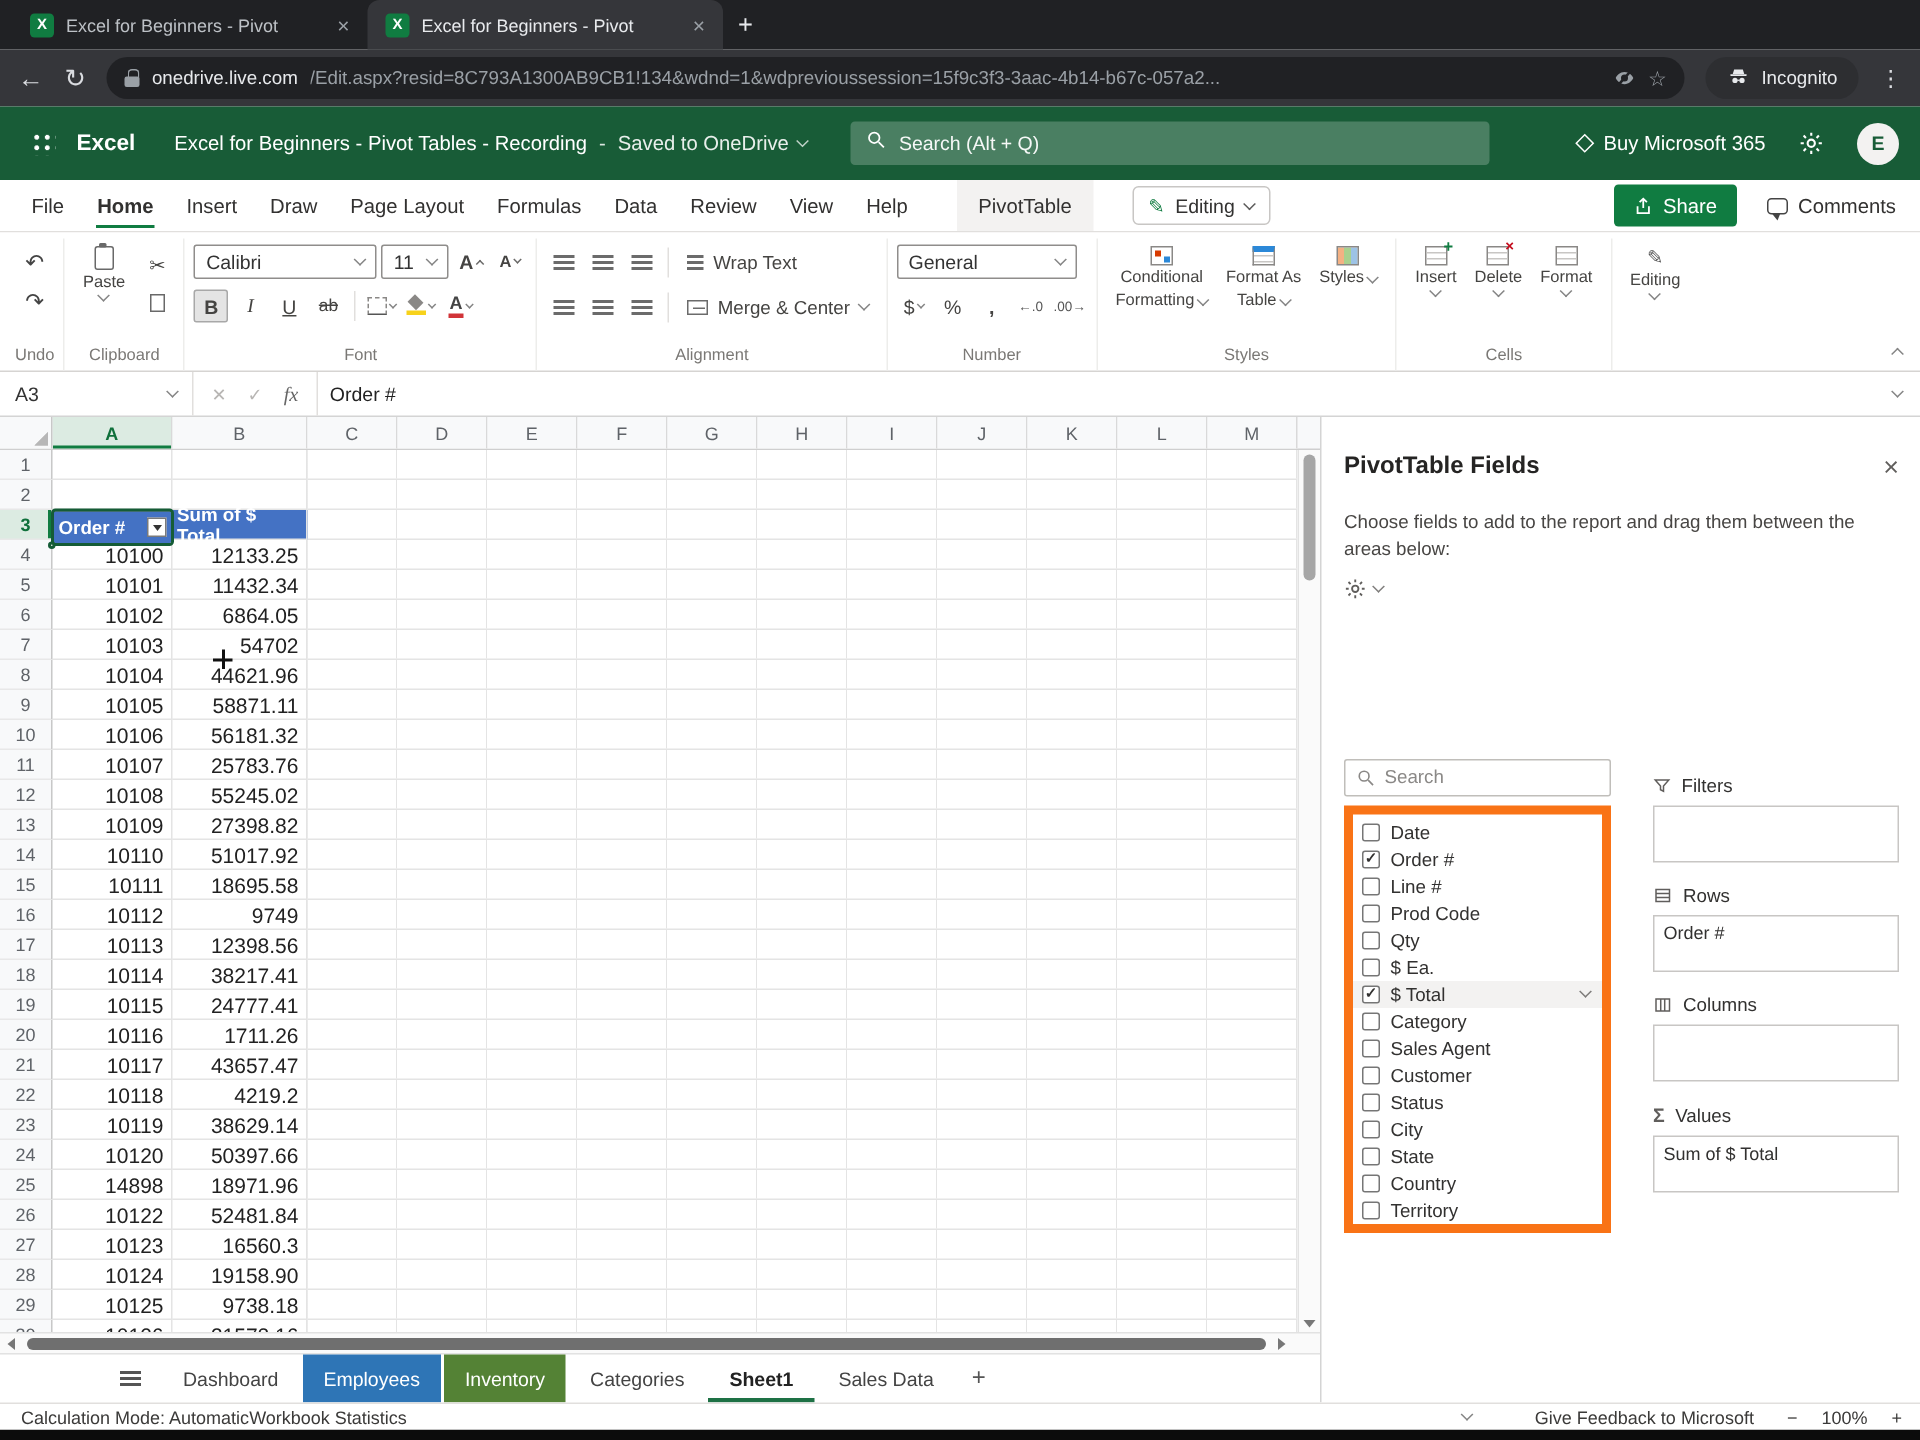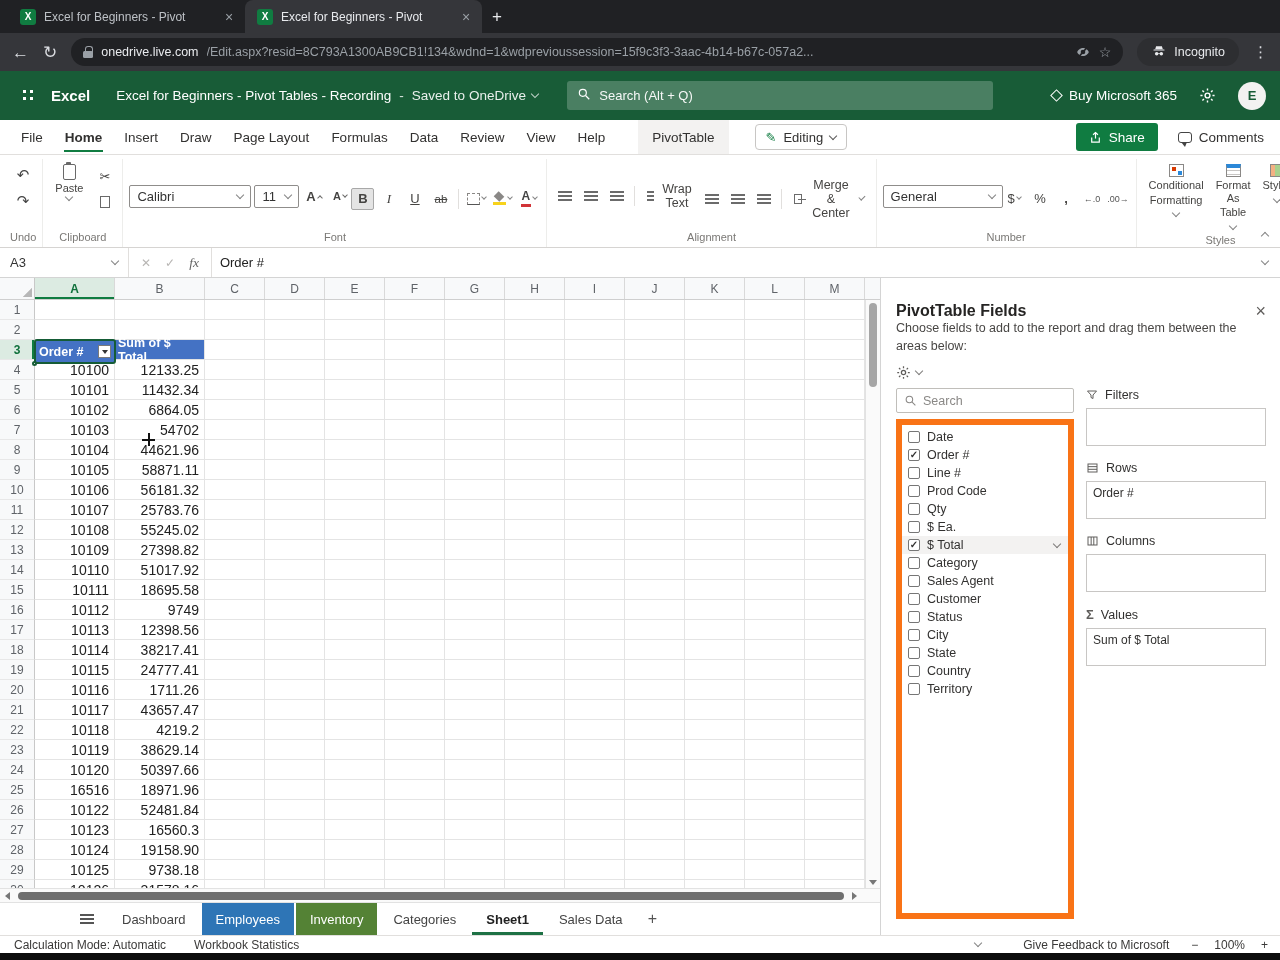--- a/index.html
+++ b/index.html
@@ -66,21 +66,21 @@
   .share-btn { height:28px; background:#107c41; color:#fff; border-radius:3px; display:flex; align-items:center; gap:7px; padding:0 13px; font-size:13.5px; }
   .comments-btn { display:flex; align-items:center; gap:7px; font-size:13.5px; color:#323130; padding:0 6px; }
   .bubble { width:14px; height:11px; border:1.5px solid #444; border-radius:3px; position:relative; }
   .bubble::after { content:""; position:absolute; left:2px; bottom:-5px; border-left:4px solid transparent; border-right:2px solid transparent; border-top:5px solid #444; }
 
   
   .ribbon { height:93px; background:#fff; border-bottom:1px solid #d6d4d2; display:flex; padding:4px 4px 0 4px; position:relative; flex:none; }
   .rg { display:flex; flex-direction:column; padding:2px 6px 0 6px; border-right:1px solid #ededeb; }
   .rg:last-of-type { border-right:none; }
   .rc { flex:1; display:flex; }
-  .rc.col { flex-direction:row; justify-content:flex-start; }
+  .rc.col { flex-direction:column; justify-content:flex-start; }
   .rlabel { height:18px; font-size:11px; color:#7a7875; text-align:center; padding-top:2px; }
   .ib { min-width:23px; height:22px; display:inline-flex; align-items:center; justify-content:center; gap:2px; border-radius:2px; color:#454442; font-size:13px; }
   .ib.on { background:#e4e4e4; border:1px solid #a8a8a8; }
   .undo-col { flex-direction:column; align-items:center; gap:4px; padding-top:3px; }
   .uglyph { font-size:15px; color:#444; }
   .bigbtn { display:flex; flex-direction:column; align-items:center; gap:2px; padding:3px 6px 0 6px; font-size:11px; color:#454442; }
   .bigbtn .blab { line-height:1.15; text-align:center; }
   .minicol { display:flex; flex-direction:column; gap:4px; margin-left:4px; padding-top:4px; }
   .clipboard-icon { width:13px; height:16px; border:1.5px solid #696969; border-radius:2px; position:relative; }
   .clipboard-icon::before { content:""; position:absolute; top:-3px; left:2px; width:5px; height:3px; background:#696969; border-radius:1px; }
@@ -170,44 +170,44 @@
   .stab.blue { background:#2e75b6; color:#fff; }
   .stab.green { background:#548235; color:#fff; }
   .stab.active { font-weight:bold; color:#222; box-shadow:inset 0 -3px 0 #1e7145; }
   .staddr { width:28px; font-size:16px; color:#555; }
 
   
   .pane { flex:1; border-left:1px solid #d4d4d4; background:#fff; display:flex; flex-direction:column; padding:16px 18px 16px 15px; min-height:0; }
   .pane-head { display:flex; align-items:center; justify-content:space-between; margin-top:8px; }
   .pane-head h2 { font-size:16px; color:#252423; font-weight:bold; }
   .pane-close { font-size:18px; color:#605e5c; line-height:1; }
-  .pane-desc { font-size:12.5px; color:#484644; line-height:1.4; margin-top:0; width:370px; }
+  .pane-desc { font-size:12.5px; color:#484644; line-height:1.4; margin-top:20px; width:370px; }
   .pane-gear { display:flex; align-items:center; gap:5px; color:#605e5c; margin-top:10px; }
-  .pane-cols { flex:1; display:flex; gap:12px; margin-top:8px; min-height:0; }
+  .pane-cols { flex:1; display:flex; gap:28px; margin-top:8px; min-height:0;align-items:center; }
   .pc-left { width:178px; flex:none; display:flex; flex-direction:column; min-height:0; }
   .psearch { height:25px; border:1px solid #c0beba; border-radius:2px; display:flex; align-items:center; gap:6px; padding:0 7px; color:#8a8886; flex:none; }
   .psearch input { width:100%; font-size:12.5px; color:#323130; }
   .psearch input::placeholder { color:#8a8886; }
   .fieldlist { flex:1; border:6px solid #f97316; margin-top:6px; overflow:hidden; padding-top:3px; }
   .frow { height:18px; display:flex; align-items:center; padding-left:6px; }
   .frow.hl { background:#f3f2f1; }
   .cb { width:12px; height:12px; border:1px solid #767676; border-radius:2px; background:#fff; display:inline-flex; align-items:center; justify-content:center; margin-right:7px; flex:none; }
   .cb.checked::after { content:"✓"; font-size:10px; color:#323130; font-weight:bold; line-height:1; }
   .flab { font-size:12.5px; color:#323130; }
   .fchv { display:none; color:#605e5c; }
   .fchv.show { display:inline-block; margin-left:auto; margin-right:8px; }
   .pc-right { flex:1; min-width:0; }
   .area-label { display:flex; align-items:center; gap:7px; font-size:12.5px; color:#323130; }
   .area-label .aicon { color:#605e5c; display:flex; align-items:center; }
   .sigma { font-size:13px; color:#605e5c; font-weight:bold; }
   .area-box { height:38px; border:1px solid #c8c6c4; margin:6px 0 15px 0; padding:4px 6px; font-size:12px; color:#323130; }
 
   
   .statusbar { height:18px; background:#fff; border-top:1px solid #e1dfdd; display:flex; align-items:center; font-size:12px; color:#3b3a39; flex:none; position:relative; }
-  .st-left { display:flex; align-items:flex-start; gap:28px; margin-left:14px; }
+  .st-left { display:flex; align-items:flex-start; margin-left:14px; }
   .st-chv { position:absolute; left:975px; color:#666; }
   .st-right { margin-left:auto; display:flex; align-items:center; gap:22px; margin-right:12px; }
   .zoomg { display:flex; align-items:center; gap:16px; }
   .bottom-strip { height:7px; background:#0c0c0c; flex:none; }
 </style>
 </head>
 <body>
 
 <div class="screen">
 
@@ -789,21 +789,21 @@
 
             <div class="grow">
               <div class="gut">24</div>
               <div class="cell cA num">10120</div>
               <div class="cell cB num">50397.66</div>
               <div class="fill-cells"></div>
             </div>
 
             <div class="grow">
               <div class="gut">25</div>
-              <div class="cell cA num">16516</div>
+              <div class="cell cA num">14898</div>
               <div class="cell cB num">18971.96</div>
               <div class="fill-cells"></div>
             </div>
 
             <div class="grow">
               <div class="gut">26</div>
               <div class="cell cA num">10122</div>
               <div class="cell cB num">52481.84</div>
               <div class="fill-cells"></div>
             </div>

